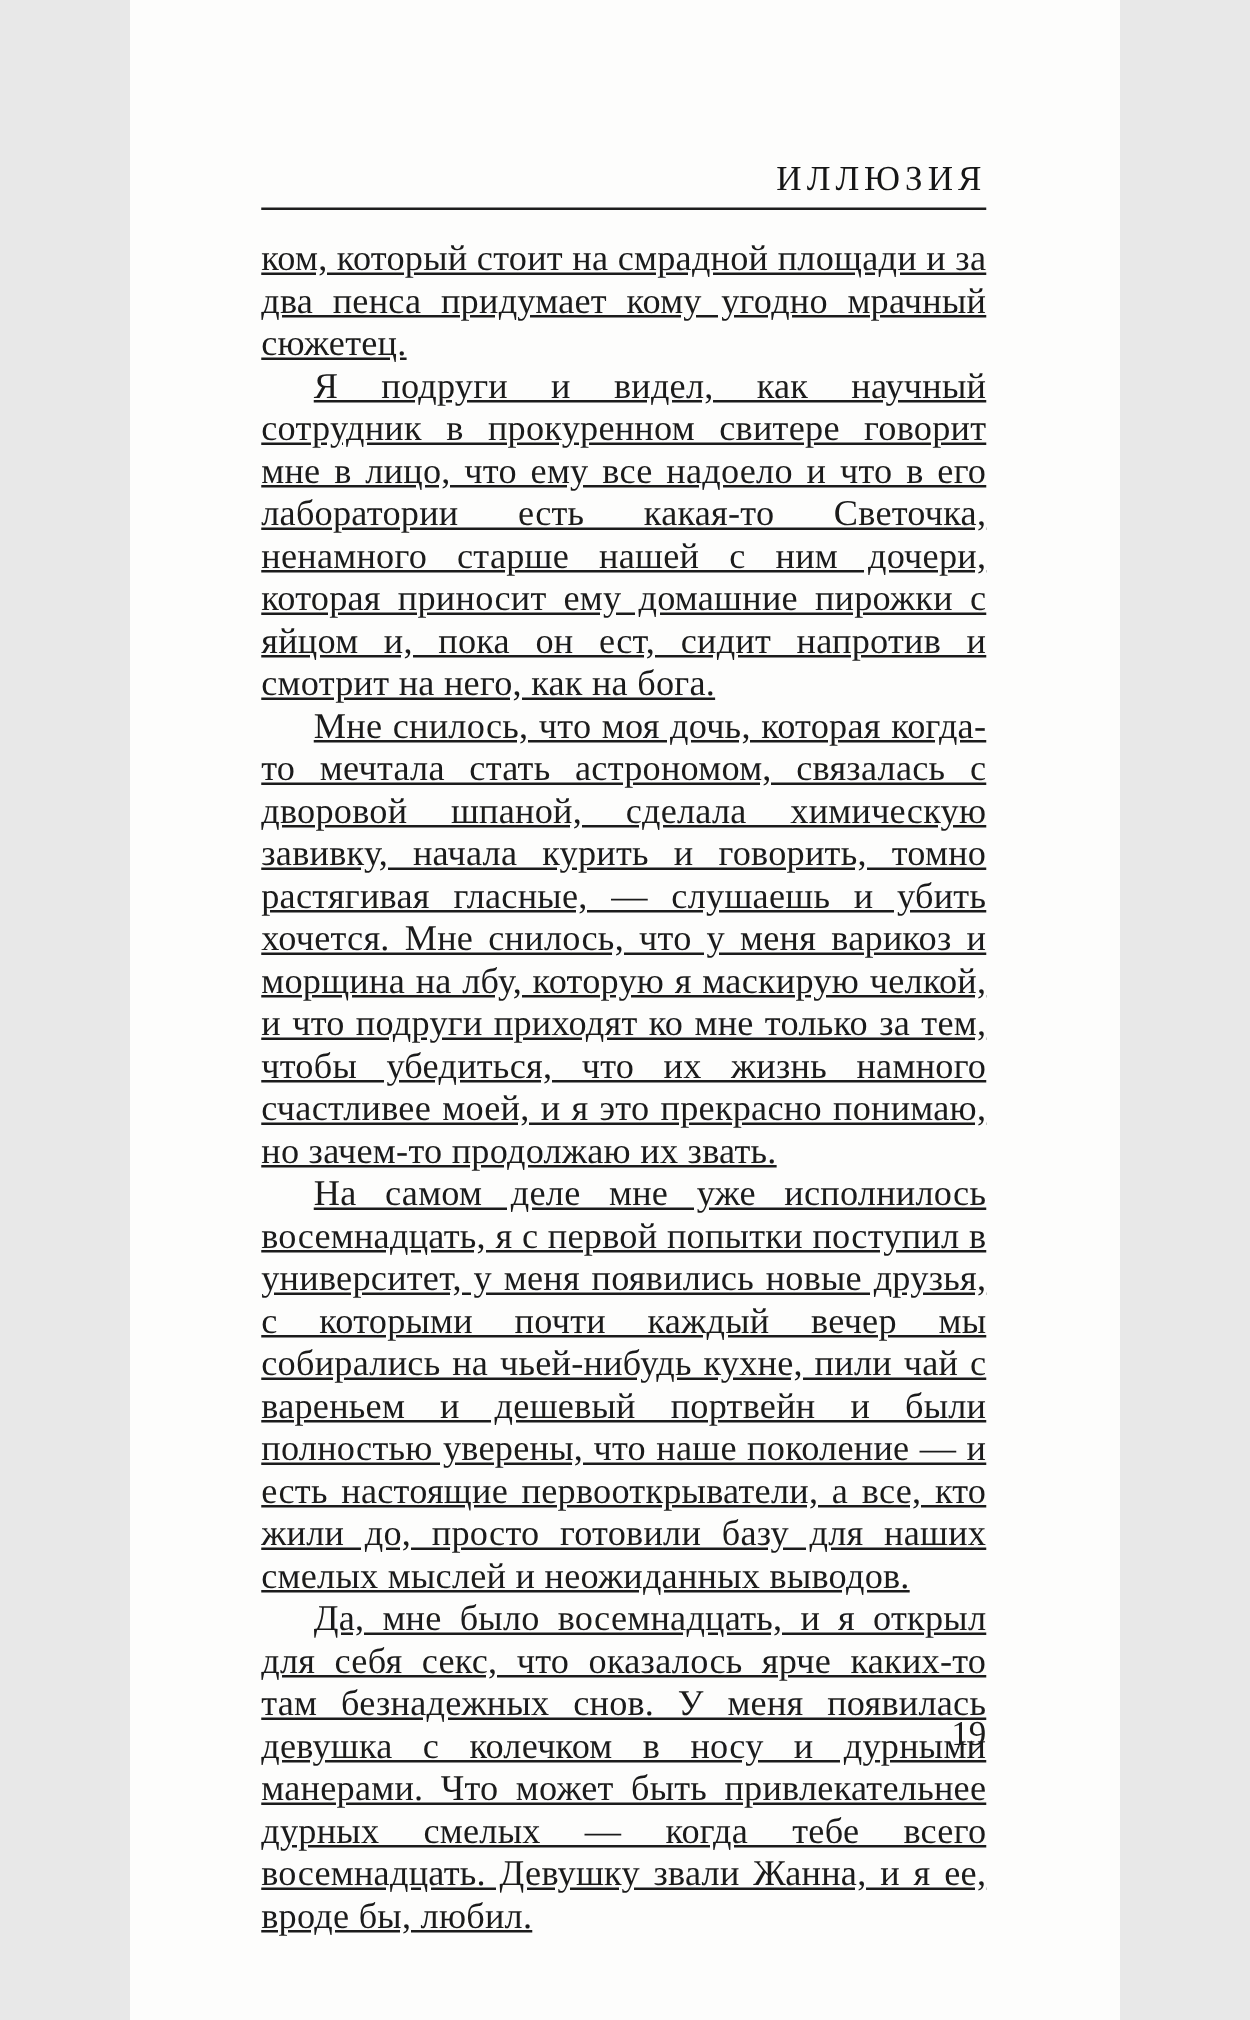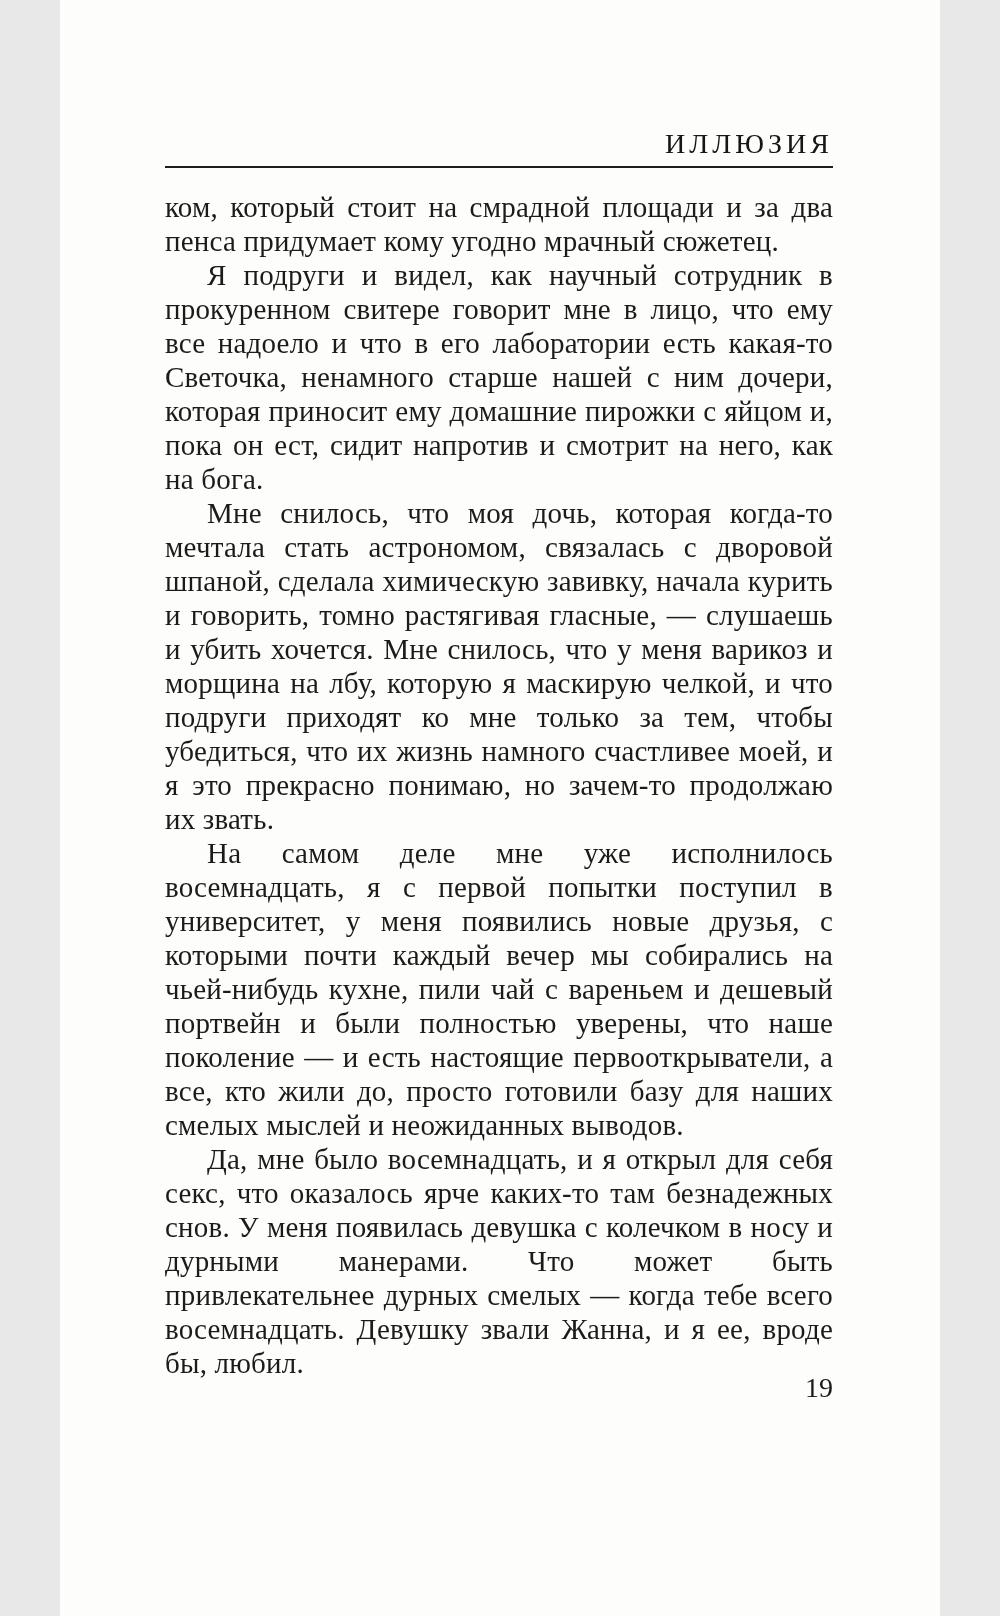--- a/index.html
+++ b/index.html
@@ -3,21 +3,21 @@
   <meta charset="utf-8">
   <style>
     * { box-sizing: border-box; }
     html, body {
       margin: 0;
       padding: 0;
       background: #e8e8e8;
     }
     .page {
       position: relative;
-      width: 880px;
+      width: 792px;
       height: 1616px;
       margin: 0 auto;
       background: #fdfdfc;
       color: #1b1b1b;
       font-family: "Liberation Serif", "DejaVu Serif", serif;
       overflow: hidden;
     }
     .running-head {
       position: absolute;
       top: 128px;
@@ -40,20 +40,21 @@
     .body-text {
       position: absolute;
       top: 190px;
       left: 105px;
       right: 107px;
       font-size: 29px;
       line-height: 34px;
       text-align: justify;
       letter-spacing: 0.2px;
       color: #1b1b1b;
+      text-decoration: underline;
     }
     .body-text p.para {
       margin: 0;
       padding: 0;
       text-indent: 42px;
     }
     .body-text p.para.no-indent {
       text-indent: 0;
     }
     .page-number {

